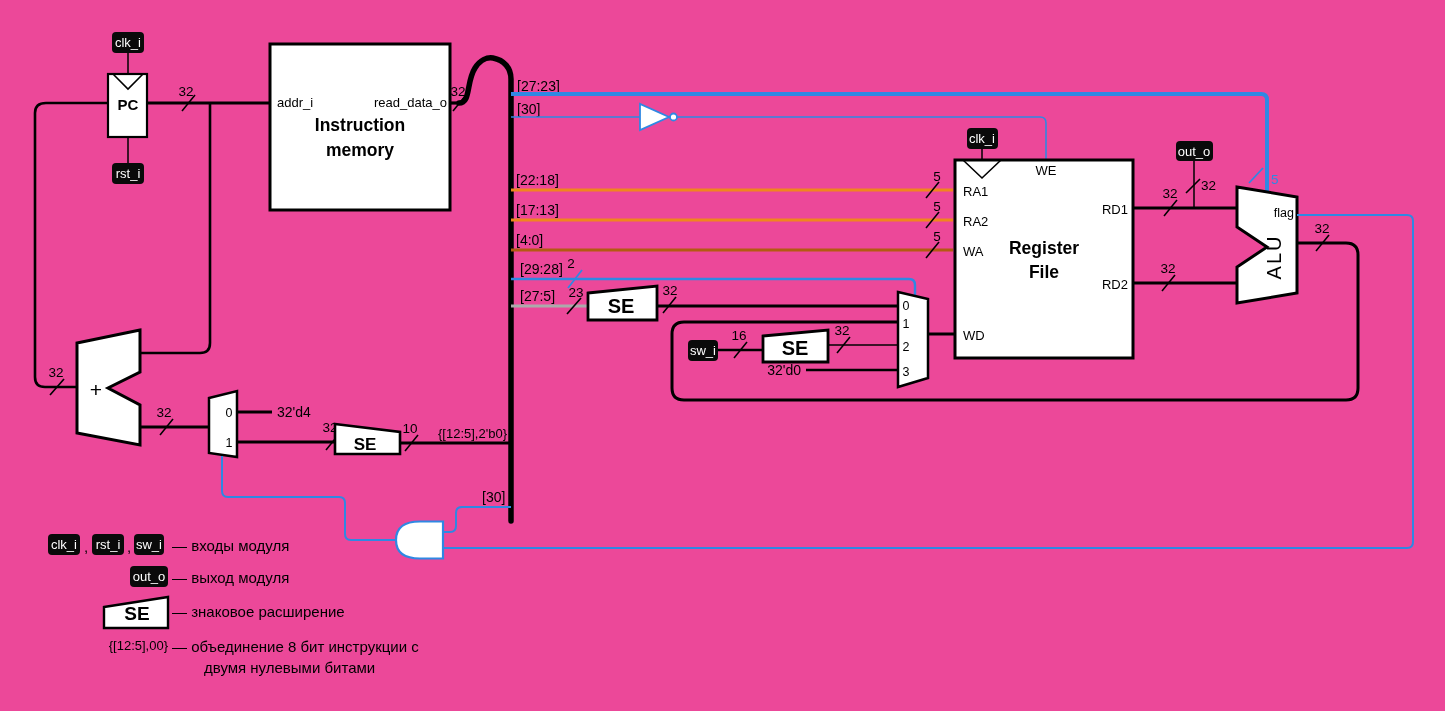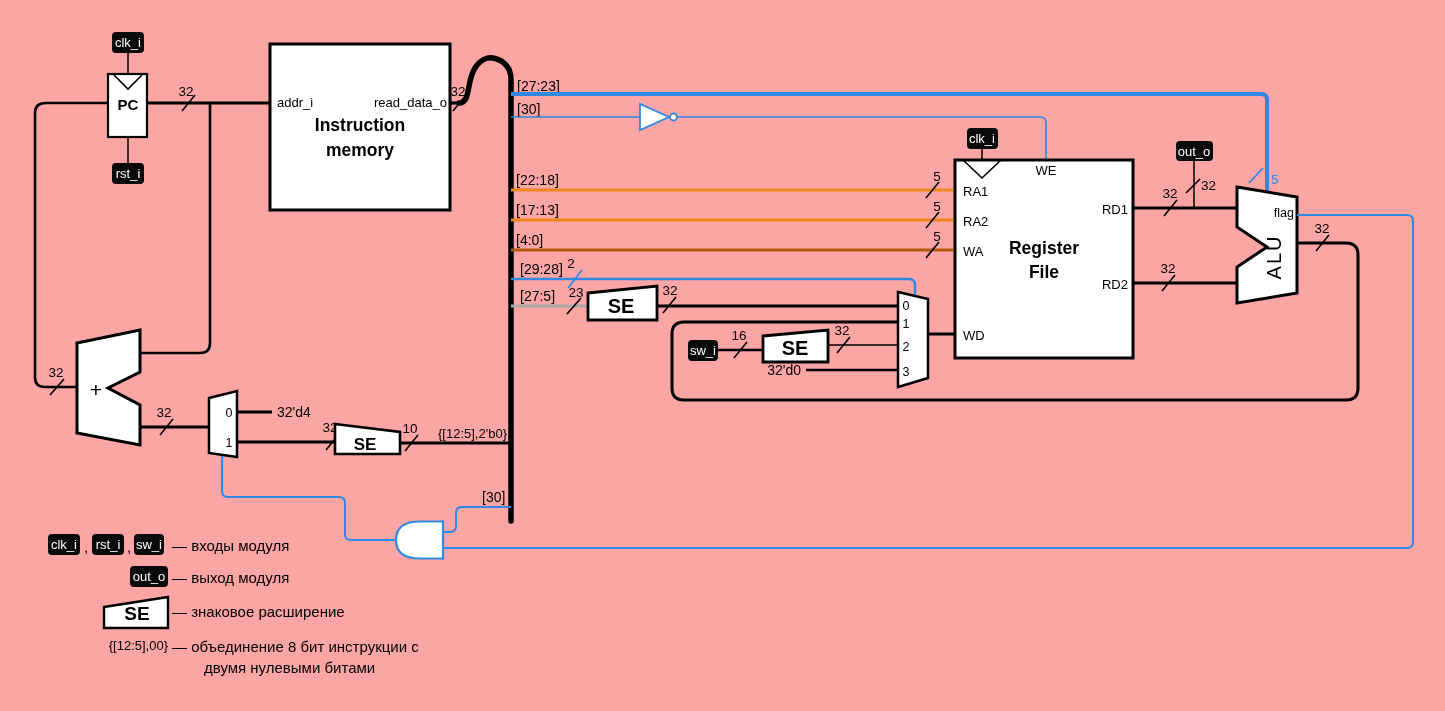--- a/index.html
+++ b/index.html
@@ -1,16 +1,16 @@
 <!DOCTYPE html>
 <html><head>
 <meta charset="utf-8">
 <style>
   html,body{margin:0;padding:0;background:#ffffff;}
-  .stage{position:relative;width:1445px;height:711px;background:#fca5a5;overflow:hidden;}
+  .stage{position:relative;width:1445px;height:711px;background:#ec4899;overflow:hidden;}
   svg{display:block;}
   text{font-family:"Liberation Sans","DejaVu Sans",sans-serif;fill:#000;}
   .tap{font-size:14px;}
   .wnum{font-size:13.5px;}
   .port{font-size:13px;}
   .btitle{font-size:17.5px;font-weight:bold;}
   .pcname{font-size:15px;font-weight:bold;}
   .sename{font-size:20px;font-weight:bold;}
   .muxd{font-size:12.5px;}
   .badge-t{font-size:13px;fill:#fff;}

